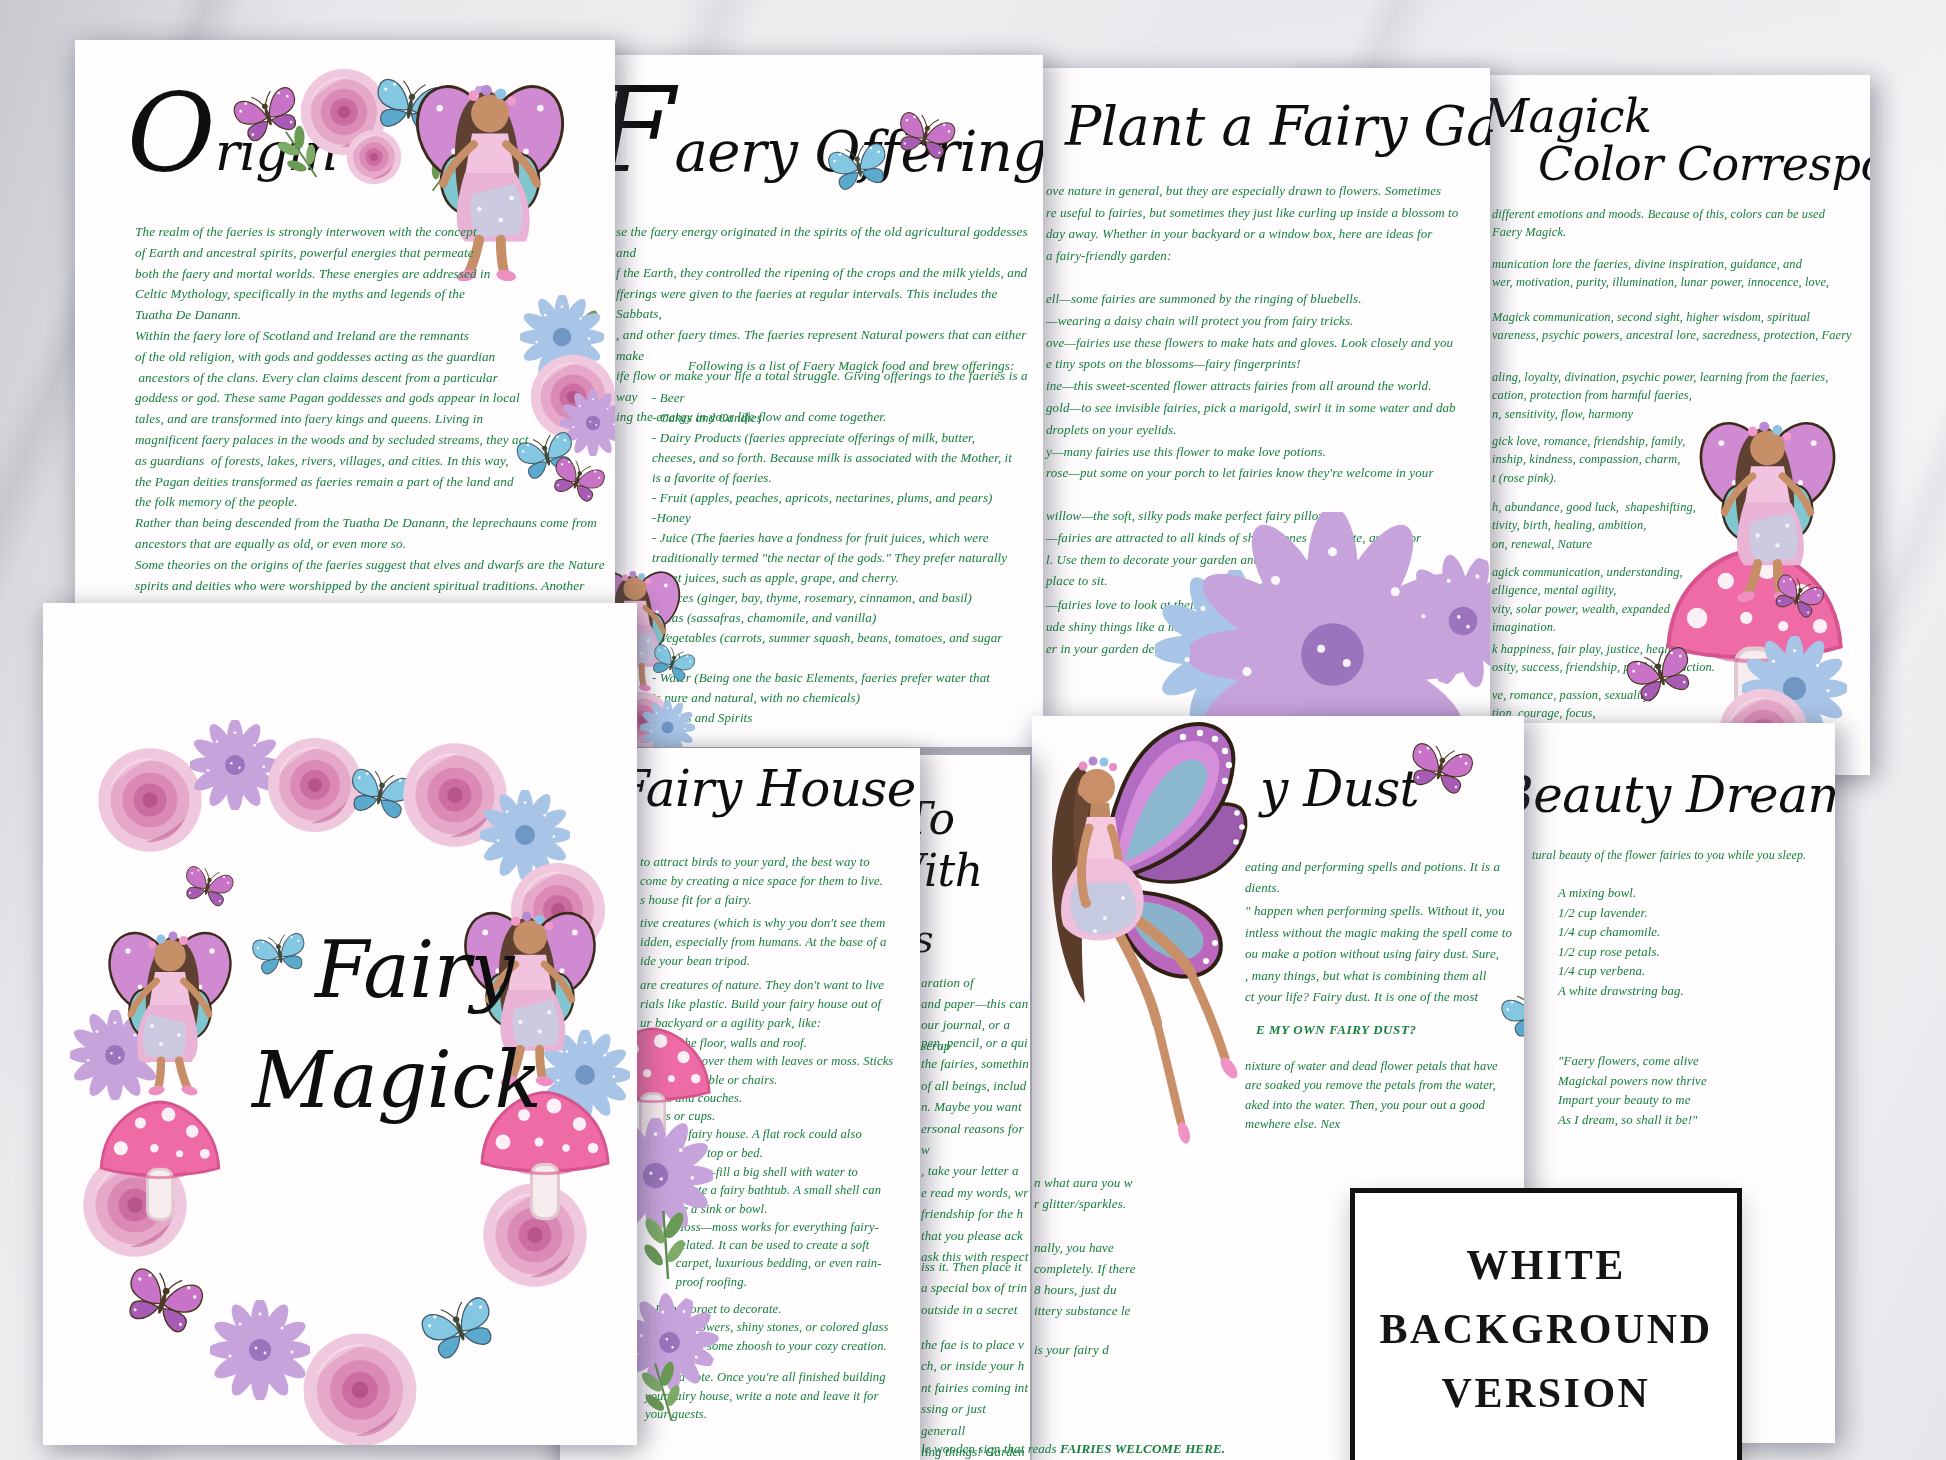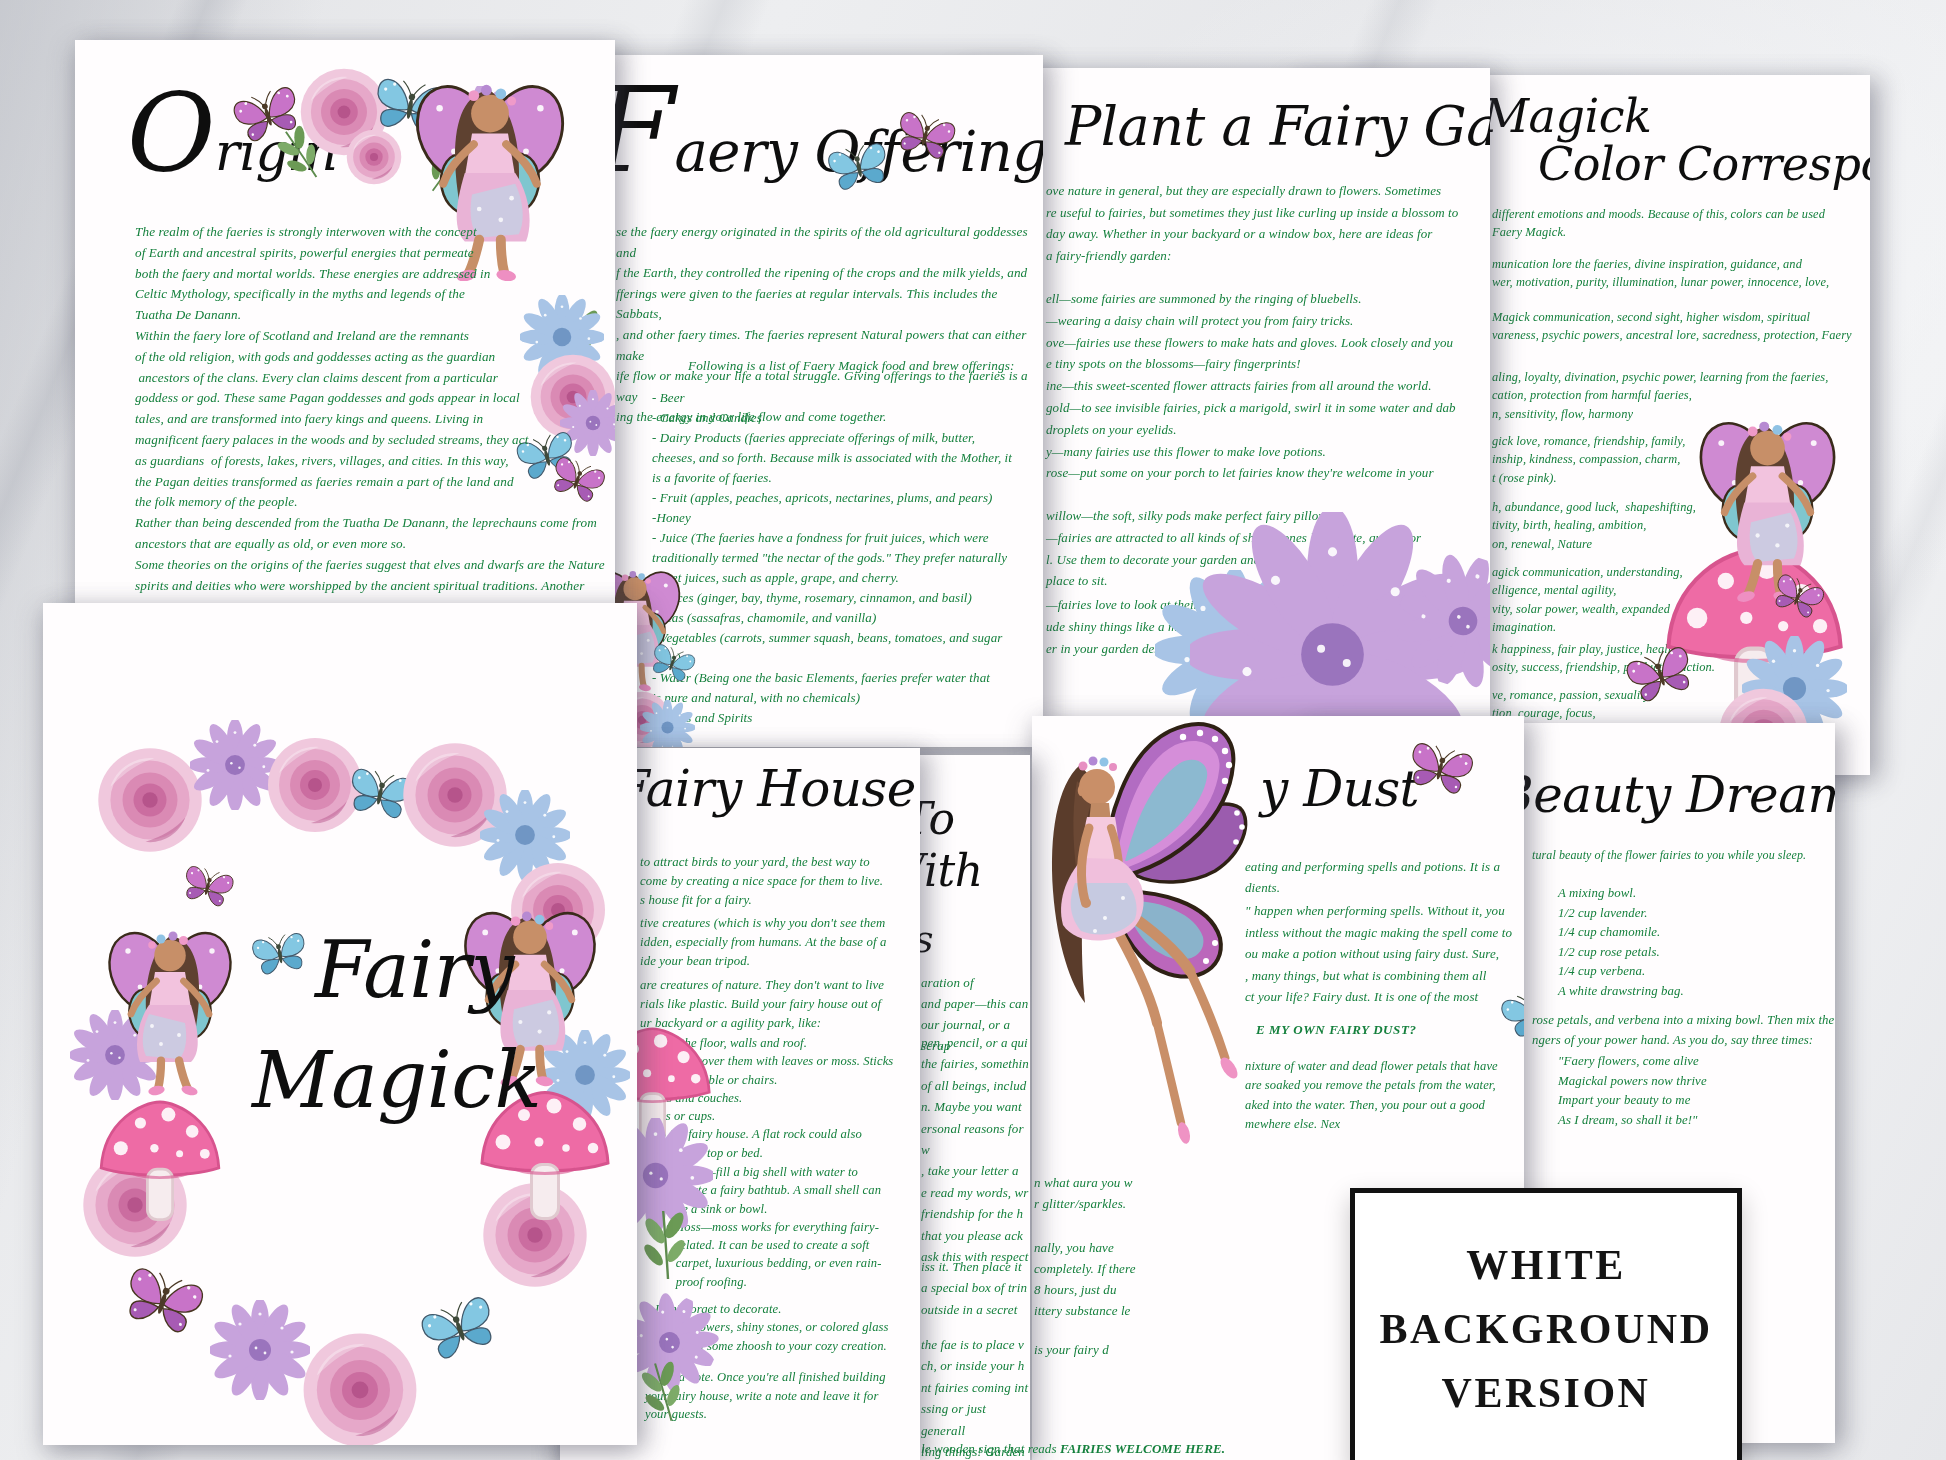--- a/index.html
+++ b/index.html
@@ -374,22 +374,20 @@
 
   <div class="page" style="left:1300px;top:723px;width:535px;height:720px;z-index:30">
     <div class="script" style="left:197px;top:43px;font-size:50px">Beauty Dream Bag</div>
     <div class="body" style="left:232px;top:125px;font-size:12px">tural beauty of the flower fairies to you while you sleep.</div>
     <div class="body" style="left:258px;top:161px;font-size:12.8px;line-height:19.5px">A mixing bowl.
 1/2 cup lavender.
 1/4 cup chamomile.
 1/2 cup rose petals.
 1/4 cup verbena.
 A white drawstring bag.</div>
-    <div class="body" style="left:232px;top:287px;font-size:12.8px;line-height:20px">rose petals, and verbena into a mixing bowl. Then mix the
-ngers of your power hand. As you do, say three times:</div>
     <div class="body" style="left:258px;top:329px;font-size:12.8px;line-height:19.5px">"Faery flowers, come alive
 Magickal powers now thrive
 Impart your beauty to me
 As I dream, so shall it be!"</div>
   </div>
 
   <div class="page" style="left:1032px;top:716px;width:492px;height:744px;z-index:31">
     <div class="script" style="left:228px;top:44px;font-size:50px">y Dust</div>
     <svg class="deco" viewBox="0 0 100 100" style="left:373px;top:19px;width:70px;height:70px;transform:rotate(14deg)">
         <use href="#sym-bfly-p"></use>

